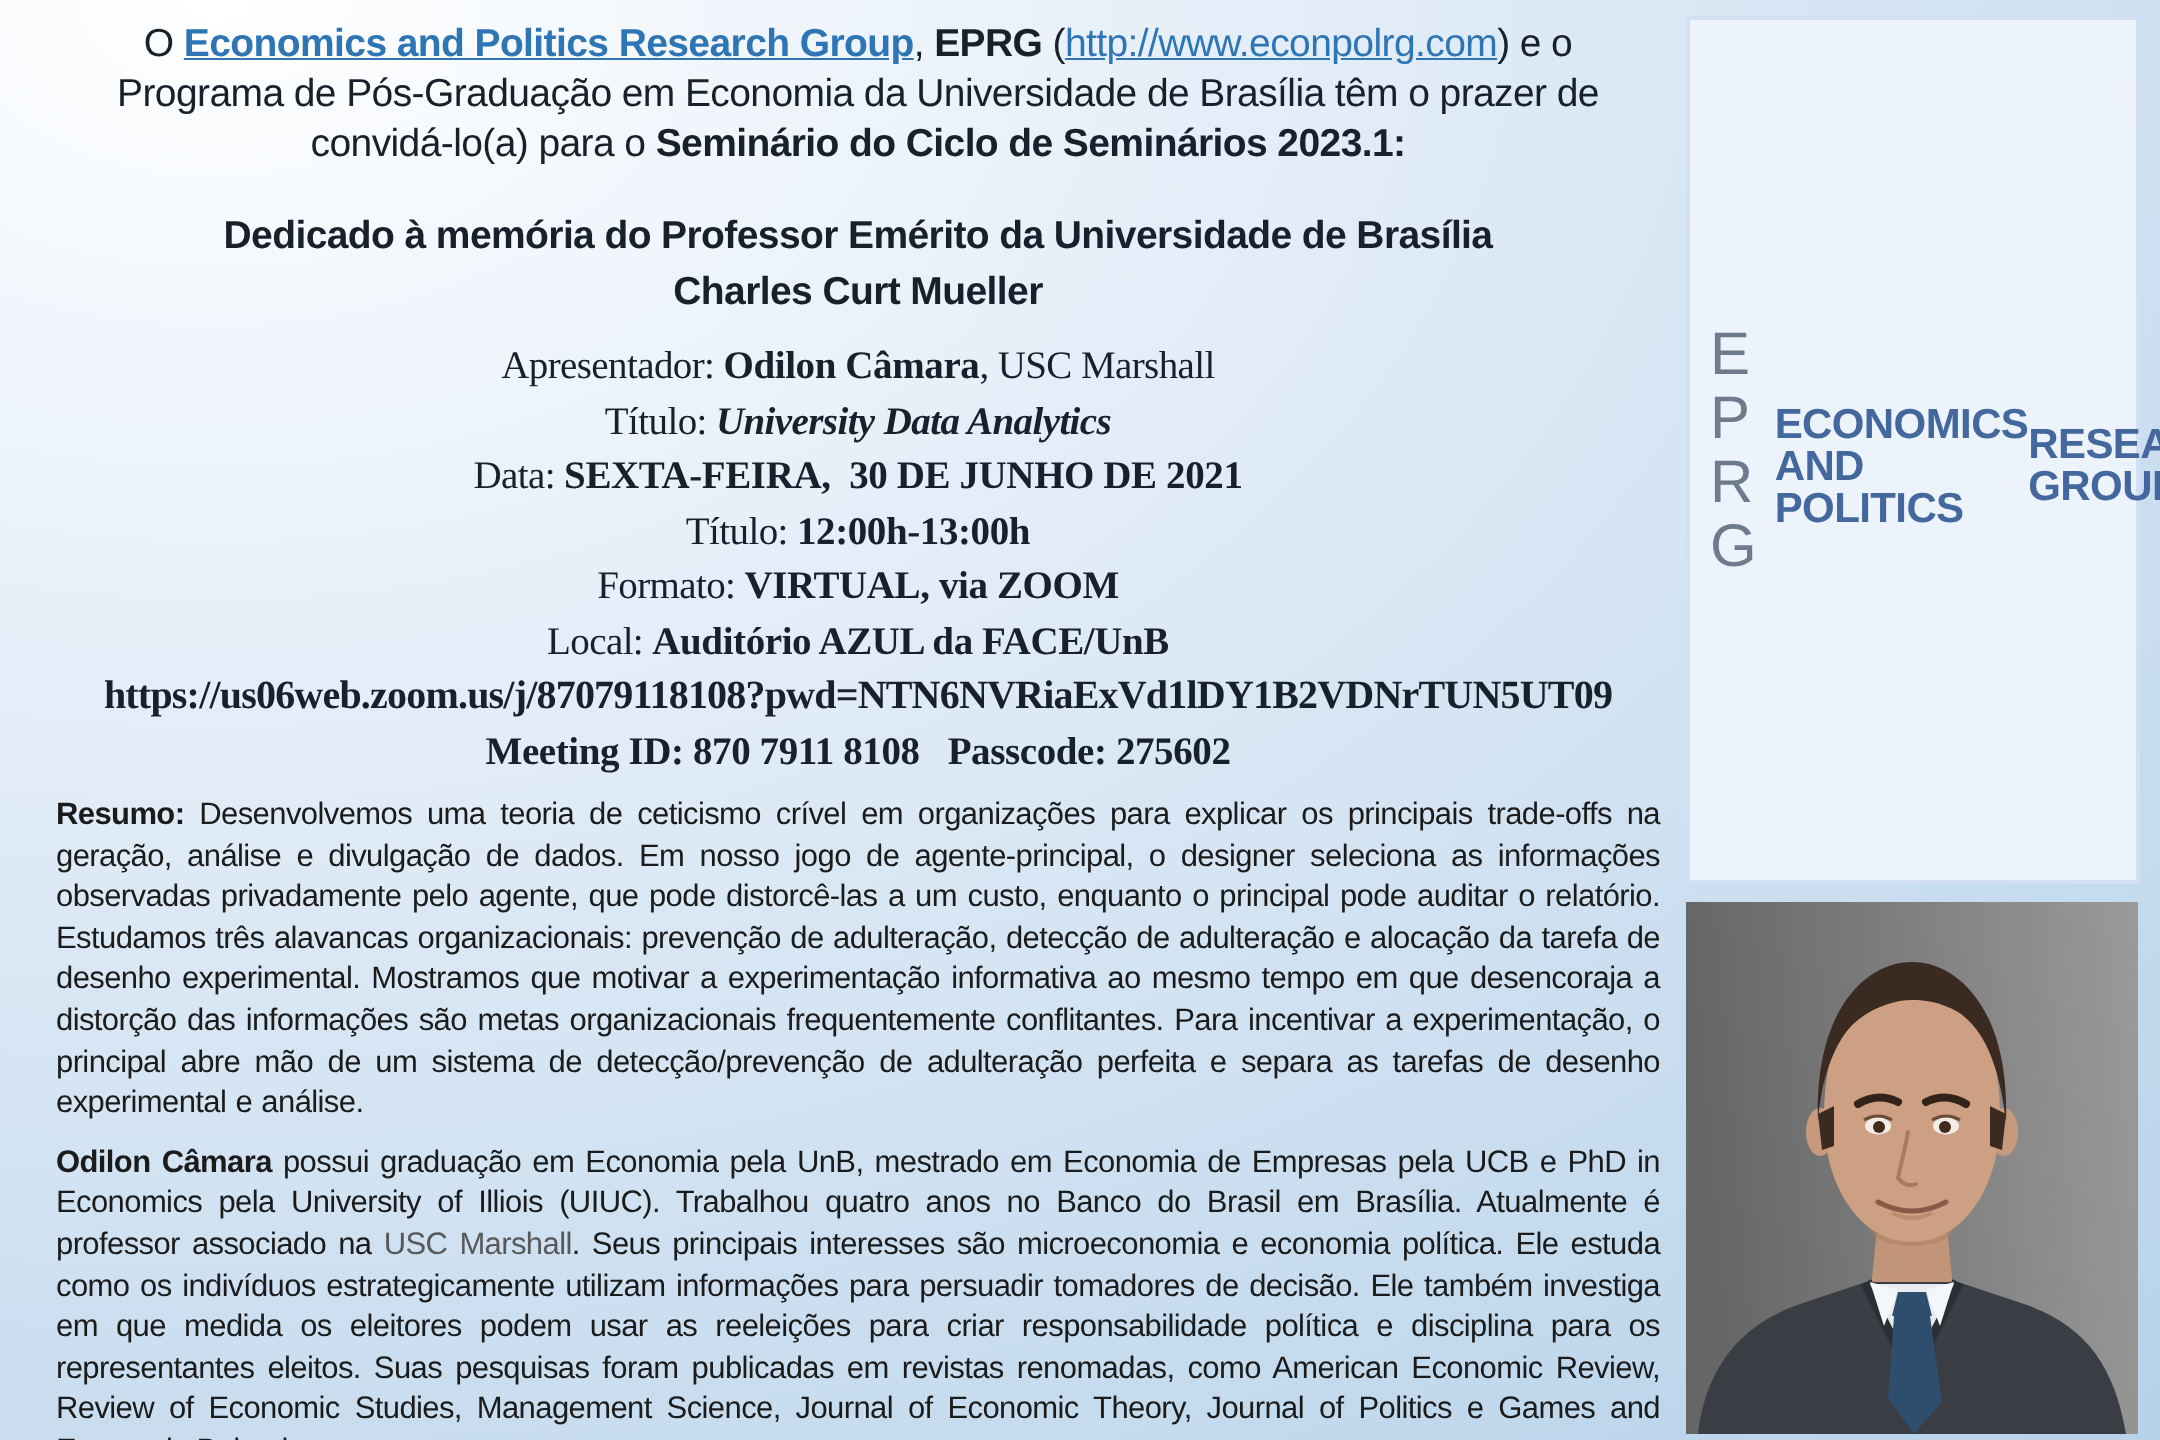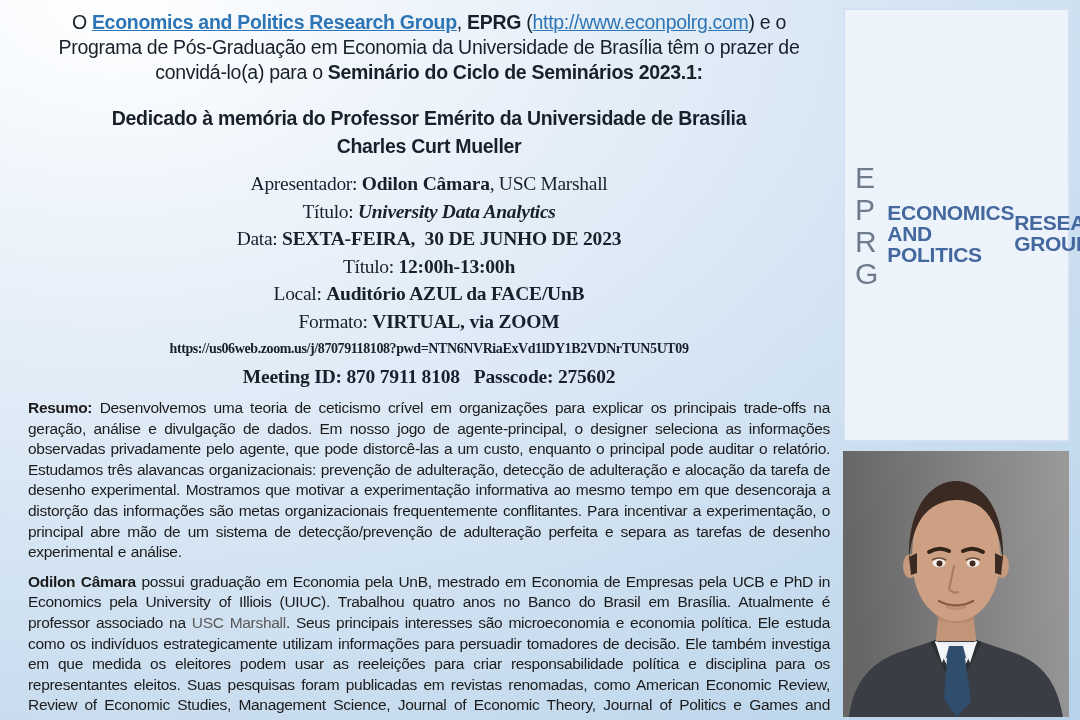--- a/index.html
+++ b/index.html
@@ -10,21 +10,21 @@
   .col{position:absolute;left:28px;width:802px;}
   .center{text-align:center;}
   .intro{top:10px;font-size:19.5px;line-height:25px;letter-spacing:-0.3px;}
   .link{color:var(--link_blue);text-decoration:underline;cursor:pointer;}
   .link.b{font-weight:bold;}
   .dedication{top:104px;font-weight:bold;font-size:19.5px;line-height:28px;letter-spacing:-0.3px;}
   .details{top:170px;font-size:19.5px;letter-spacing:-0.3px;font-family:Liberation Serif, serif;}
   .d-line{line-height:27.5px;height:27.5px;white-space:nowrap;}
   .d-line b{letter-spacing:-0.2px;}
   .bi{font-weight:bold;font-style:italic;}
-  .url{font-size:14px;font-weight:bold;letter-spacing:-0.4px;}
+  .url{font-size:20px;font-weight:bold;letter-spacing:-0.4px;}
   .pre{white-space:pre-wrap;}
   .paras{top:398px;font-size:15.5px;line-height:20.6px;text-align:justify;
     letter-spacing:-0.3px;word-spacing:0.6px;color:#1b1b1b;}
   .paras p{margin:0 0 9px 0;}
   .gray-hl{color:var(--highlight_gray);}
   
   .logo-panel{position:absolute;left:843px;top:8px;width:227px;height:434px;box-sizing:border-box;
     background:#edf3fb;border:2px solid #d3dff3;display:flex;flex-direction:row;align-items:center;}
   .buildings{margin-top:10px;}
   .bd{fill:var(--building_dark);}
@@ -50,24 +50,24 @@
   </div>
 
   <div class="col center dedication">
     <div>Dedicado à memória do Professor Emérito da Universidade de Brasília</div>
     <div>Charles Curt Mueller</div>
   </div>
 
   <div class="col center details">
     <div class="d-line"><span>Apresentador: </span><b>Odilon Câmara</b><span>, USC Marshall</span></div>
     <div class="d-line"><span>Título: </span><span class="bi">University Data Analytics</span></div>
-    <div class="d-line"><span>Data: </span><b class="pre">SEXTA-FEIRA,  30 DE JUNHO DE 2023</b></div>
+    <div class="d-line"><span>Data: </span><b class="pre">SEXTA-FEIRA,  30 DE JUNHO DE 2021</b></div>
     <div class="d-line"><span>Título: </span><b>12:00h-13:00h</b></div>
+    <div class="d-line"><span>Formato: </span><b>VIRTUAL, via ZOOM</b></div>
     <div class="d-line"><span>Local: </span><b>Auditório AZUL da FACE/UnB</b></div>
-    <div class="d-line"><span>Formato: </span><b>VIRTUAL, via ZOOM</b></div>
     <div class="d-line url">https://us06web.zoom.us/j/87079118108?pwd=NTN6NVRiaExVd1lDY1B2VDNrTUN5UT09</div>
     <div class="d-line"><b class="pre">Meeting ID: 870 7911 8108   Passcode: 275602</b></div>
   </div>
 
   <div class="col paras">
     <p><b>Resumo:</b><span> Desenvolvemos uma teoria de ceticismo crível em organizações para explicar os principais trade-offs na geração, análise e divulgação de dados. Em nosso jogo de agente-principal, o designer seleciona as informações observadas privadamente pelo agente, que pode distorcê-las a um custo, enquanto o principal pode auditar o relatório. Estudamos três alavancas organizacionais: prevenção de adulteração, detecção de adulteração e alocação da tarefa de desenho experimental. Mostramos que motivar a experimentação informativa ao mesmo tempo em que desencoraja a distorção das informações são metas organizacionais frequentemente conflitantes. Para incentivar a experimentação, o principal abre mão de um sistema de detecção/prevenção de adulteração perfeita e separa as tarefas de desenho experimental e análise.</span></p>
     <p><b>Odilon Câmara</b><span> possui graduação em Economia pela UnB, mestrado em Economia de Empresas pela UCB e PhD in Economics pela University of Illiois (UIUC). Trabalhou quatro anos no Banco do Brasil em Brasília. Atualmente é professor associado na </span><span class="gray-hl">USC Marshall</span><span>. Seus principais interesses são microeconomia e economia política. Ele estuda como os indivíduos estrategicamente utilizam informações para persuadir tomadores de decisão. Ele também investiga em que medida os eleitores podem usar as reeleições para criar responsabilidade política e disciplina para os representantes eleitos. Suas pesquisas foram publicadas em revistas renomadas, como American Economic Review, Review of Economic Studies, Management Science, Journal of Economic Theory, Journal of Politics e Games and Economic Behavior.</span></p>
   </div>
 
   <div class="logo-panel">

